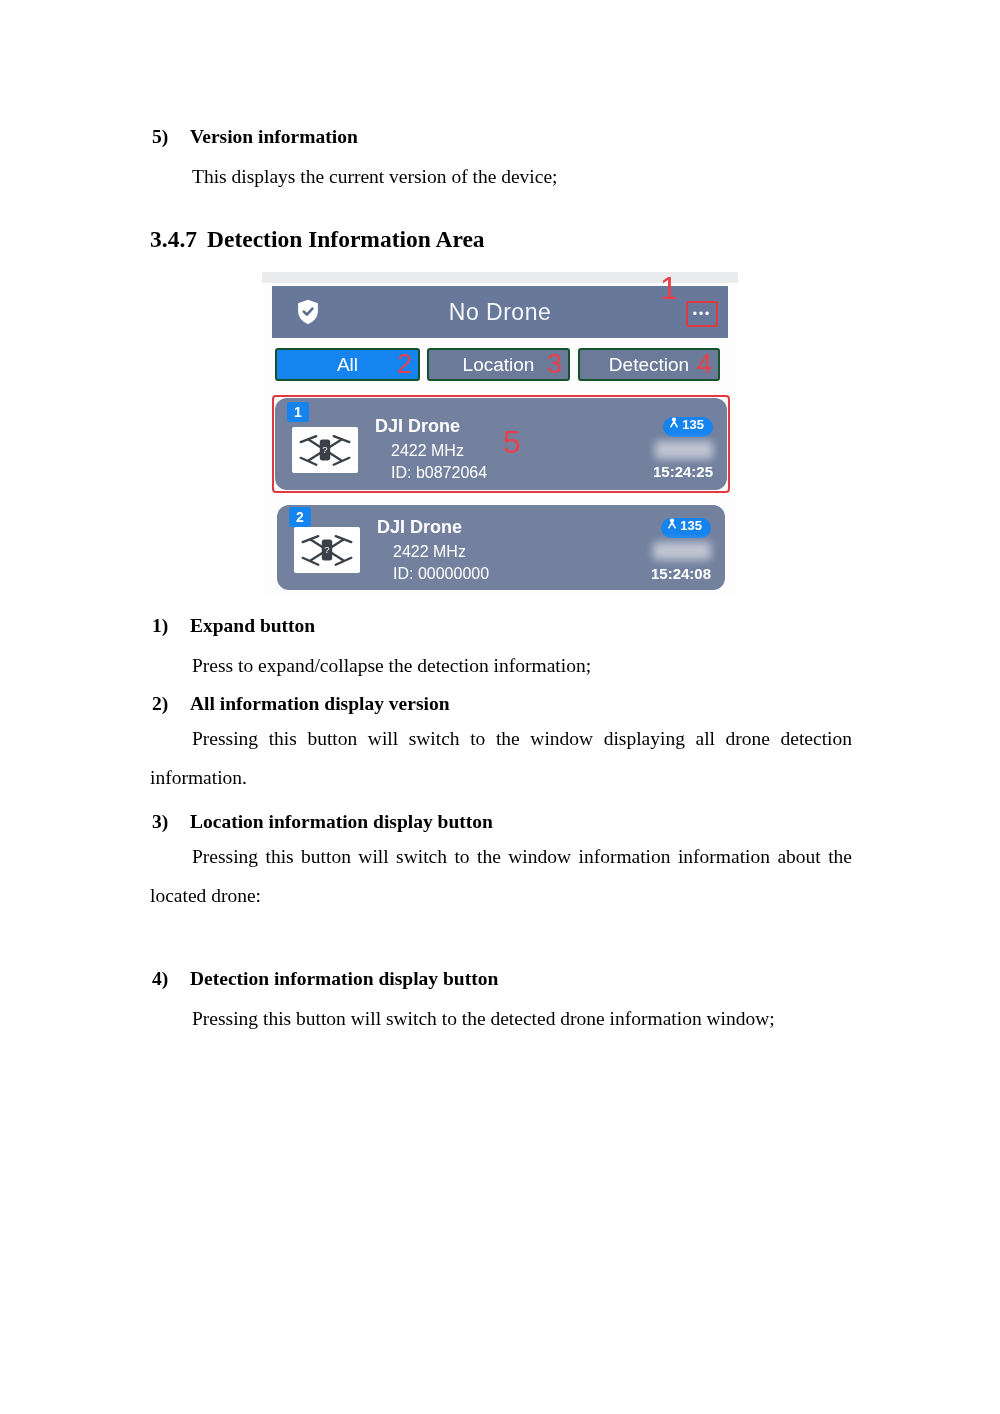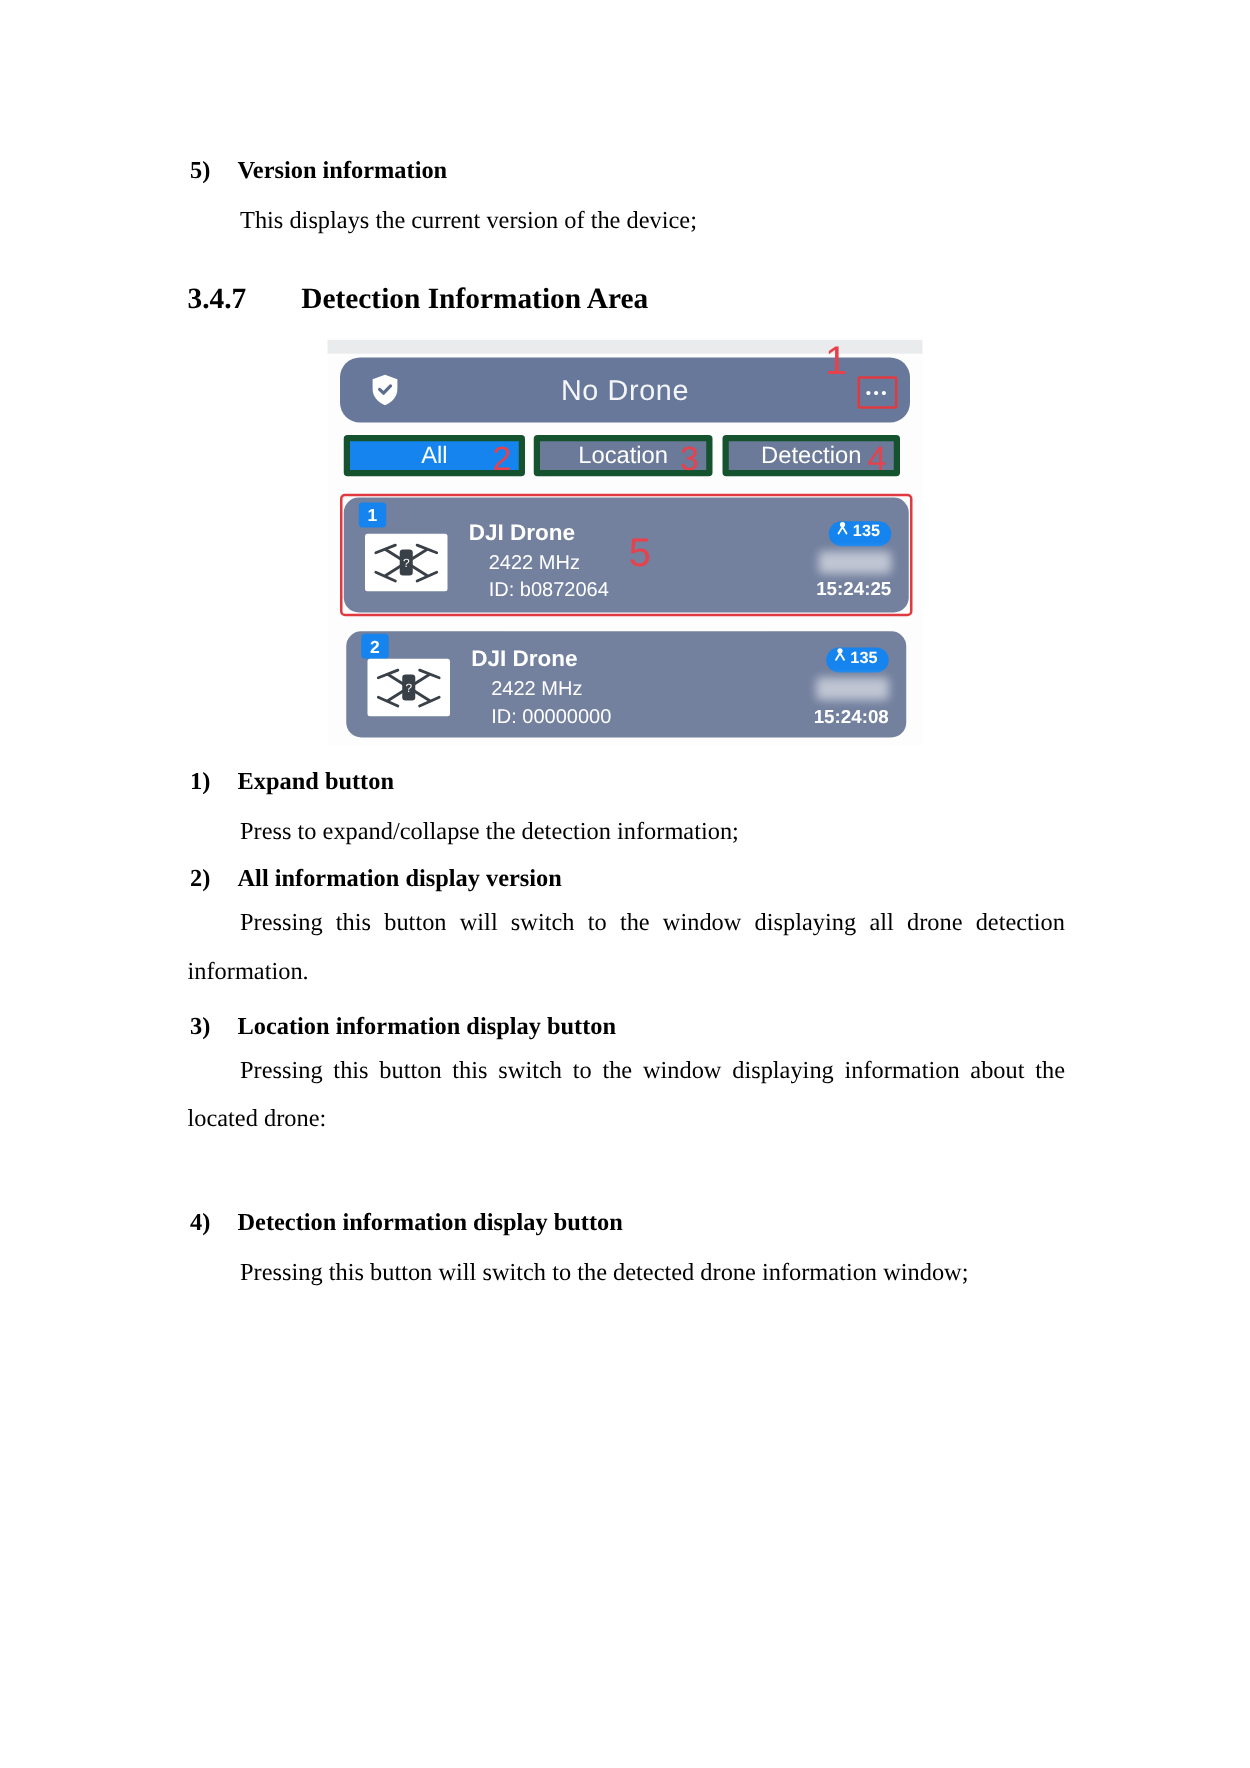--- a/index.html
+++ b/index.html
@@ -18,54 +18,54 @@
   .doc-p { font-size:19.5px; white-space:nowrap; }
   .doc-p-just {
     font-size:19.5px;
     width:702px;
     text-align:justify;
     text-indent:42px;
     line-height:39px;
     white-space:normal;
   }
   .sec-h { font-weight:bold; font-size:23.5px; white-space:nowrap; }
-  .sec-h .num { margin-right:44px; }
+  .sec-h .num { margin-right:10px; }
 
   
   .figure {
     left:262px; top:270px; width:476px; height:326px;
     background:#fdfdfd;
     font-family:"Liberation Sans", sans-serif;
   }
   .top-strip { left:0; top:2px; width:476px; height:11px; background:#eaebed; }
 
   .hdr-bar {
     left:10px; top:16px; width:456px; height:52px;
-    background:#68789b; border-radius:16px;
+    background:#68789b; border-radius:0;
   }
   .shield { left:22px; top:12px; width:28px; height:28px; }
   .hdr-title {
     left:0; top:0; width:100%; height:52px;
     display:flex; align-items:center; justify-content:center;
     color:#f4f6f9; font-size:23px; letter-spacing:0.5px;
   }
   .more-box {
     left:414px; top:15px; width:32px; height:26px;
     border:2px solid #e03a40; border-radius:2px;
     display:flex; align-items:center; justify-content:center;
   }
   .more-dots { color:#fff; font-size:12px; letter-spacing:2px; line-height:1; }
 
   .callout { color:#e8414b; font-family:"Liberation Sans", sans-serif; font-weight:400; }
   .callout-1 { left:398px; top:0px; font-size:32px; }
   .callout-5 { left:228px; top:26px; font-size:32px; }
 
   .tab {
     top:78px; height:33px;
-    border:5px solid #14532d; border-radius:3px;
+    border:2px solid #14532d; border-radius:3px;
     display:flex; align-items:center; justify-content:center;
     color:#fff; font-size:19px;
   }
   .tab .tab-callout {
     position:absolute; right:6px; top:0px;
     color:#e8414b; font-size:27px; line-height:29px;
   }
   .tab-all      { left:13px;  width:145px; background:#1584ee; }
   .tab-location { left:165px; width:143px; background:#6b7a99; }
   .tab-detect   { left:316px; width:142px; background:#6b7a99; }
@@ -222,18 +222,18 @@
 <div class="abs doc-p" style="left:192px; top:655px;">Press to expand/collapse the detection information;</div>
 
 <div class="abs doc-h" style="left:152px; top:693px;">
   <span class="num">2)</span><span>All information display version</span>
 </div>
 <div class="abs doc-p-just" style="left:150px; top:719px;">Pressing this button will switch to the window displaying all drone detection information.</div>
 
 <div class="abs doc-h" style="left:152px; top:811px;">
   <span class="num">3)</span><span>Location information display button</span>
 </div>
-<div class="abs doc-p-just" style="left:150px; top:837px;">Pressing this button this switch to the window displaying information about the located drone:</div>
+<div class="abs doc-p-just" style="left:150px; top:837px;">Pressing this button will switch to the window information information about the located drone:</div>
 
 <div class="abs doc-h" style="left:152px; top:968px;">
   <span class="num">4)</span><span>Detection information display button</span>
 </div>
 <div class="abs doc-p" style="left:192px; top:1008px;">Pressing this button will switch to the detected drone information window;</div>
 
 </body></html>

